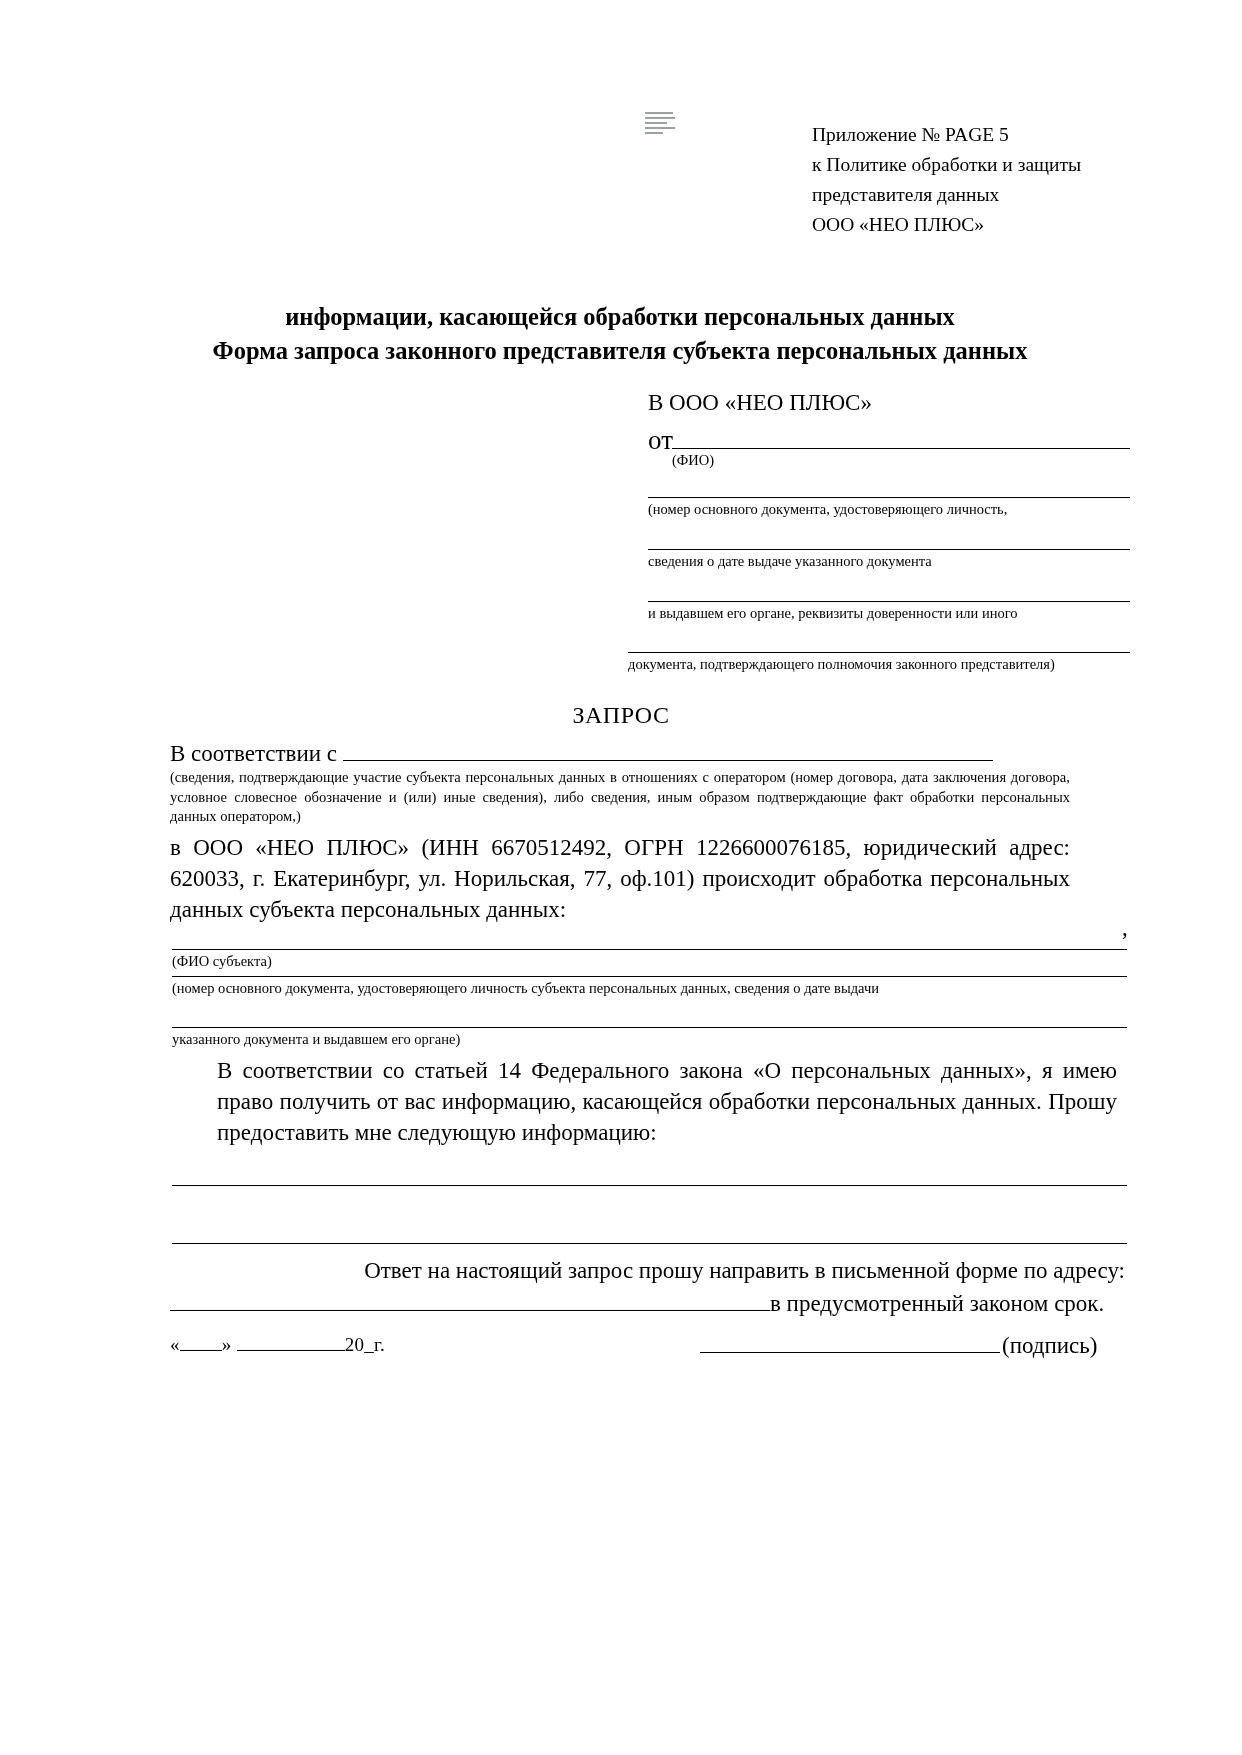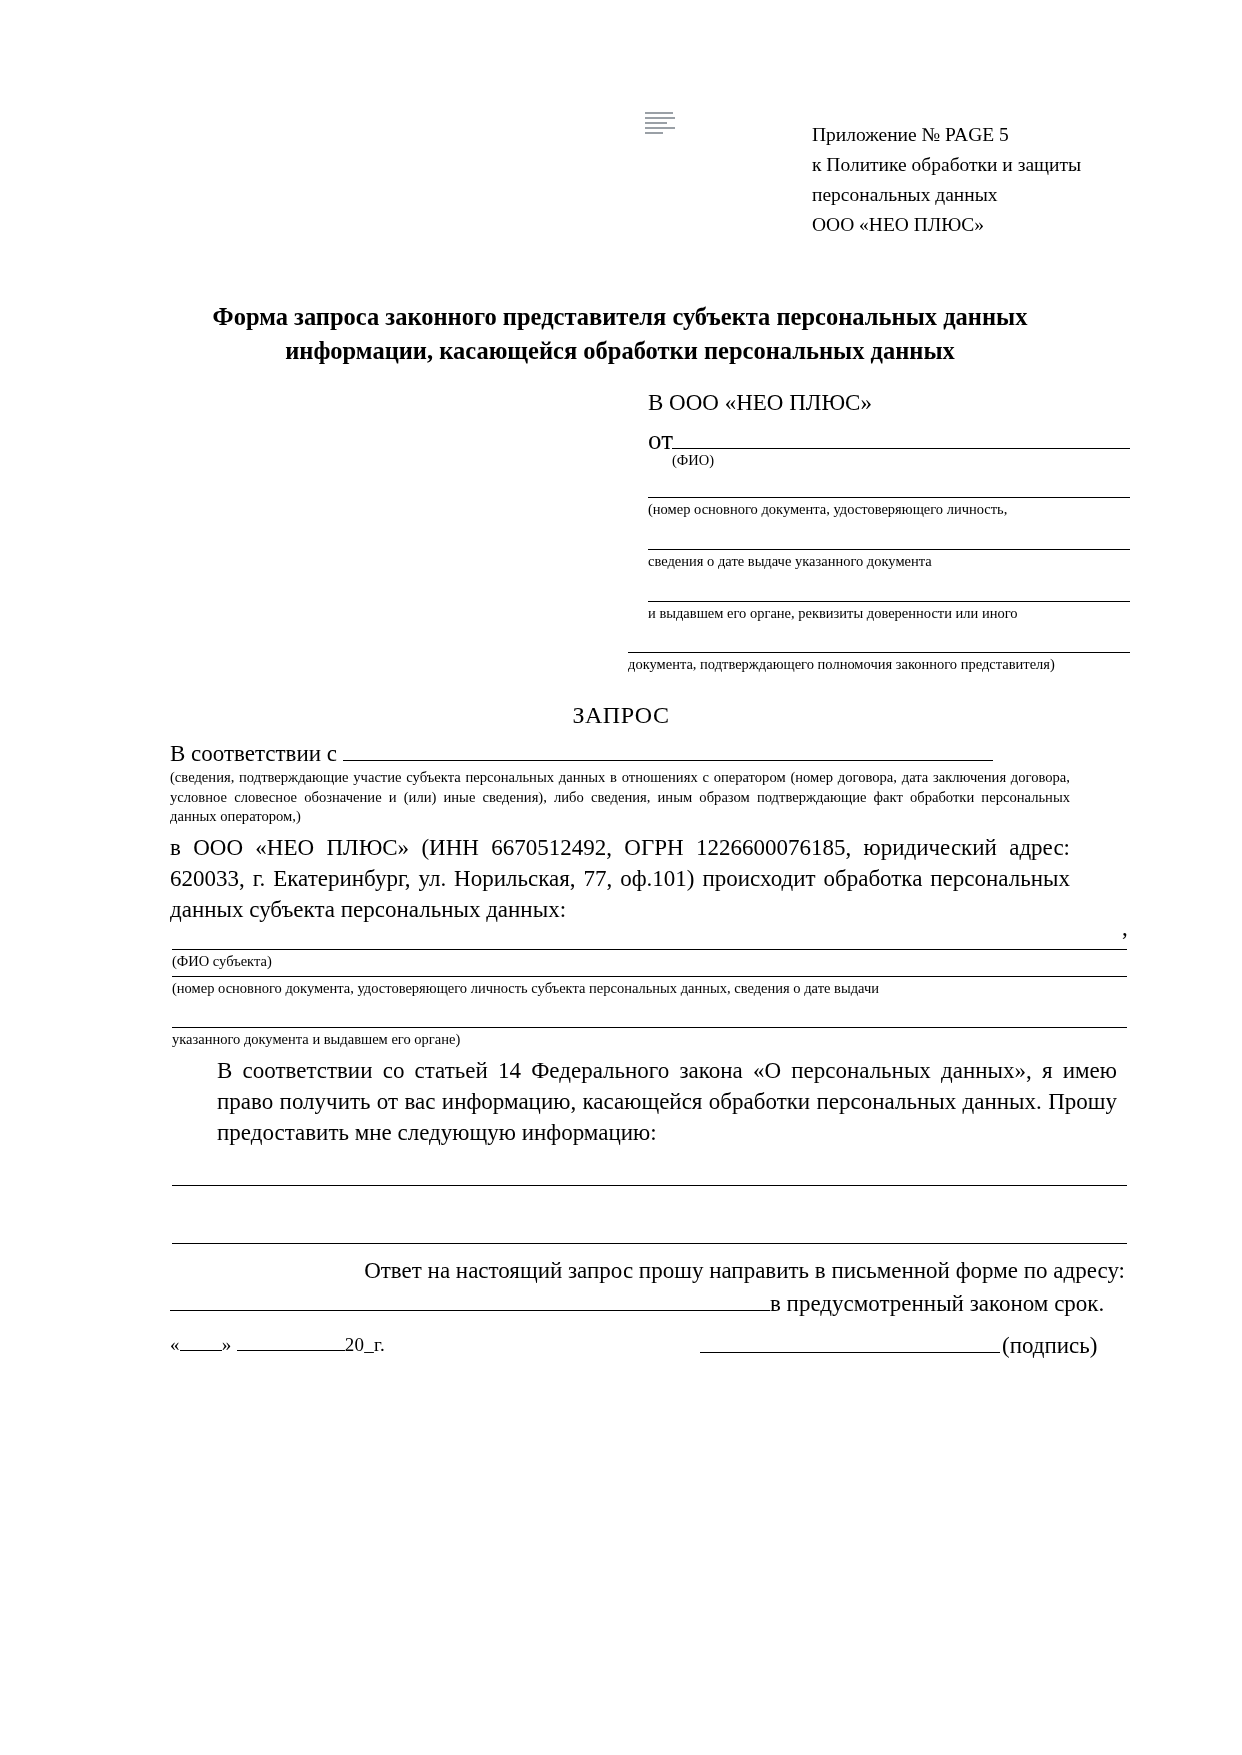--- a/index.html
+++ b/index.html
@@ -167,27 +167,27 @@
     <span></span>
     <span></span>
     <span></span>
     <span></span>
     <span></span>
   </div>
 
   <div class="header-block">
     <div>Приложение №  PAGE 5</div>
     <div>к Политике обработки и защиты</div>
-    <div>персональных данных</div>
+    <div>представителя данных</div>
     <div>ООО «НЕО ПЛЮС»</div>
   </div>
 
   <div class="title">
+    <div>информации, касающейся обработки персональных данных</div>
     <div>Форма запроса законного представителя субъекта персональных данных</div>
-    <div>информации, касающейся обработки персональных данных</div>
   </div>
 
   <div class="addressee">В ООО «НЕО ПЛЮС»</div>
 
   <div class="from-row">от</div>
 
   <div class="ruled" style="left:672px; top:448px; width:458px;">
     <div class="line"></div>
     <div class="cap">(ФИО)</div>
   </div>

